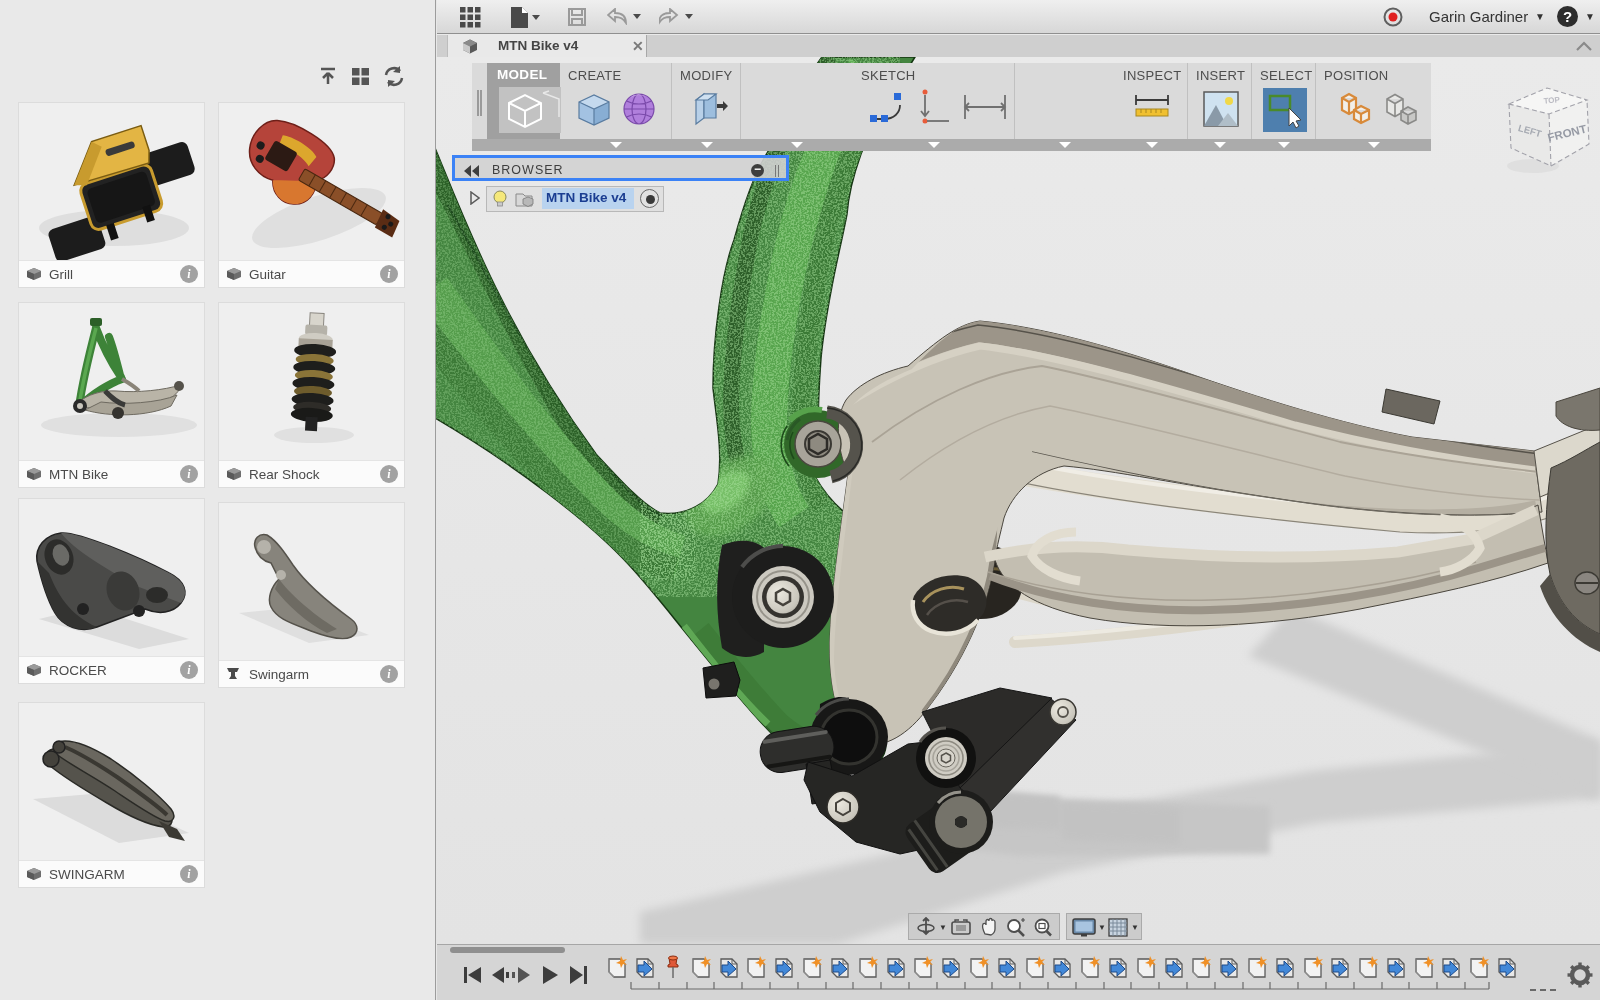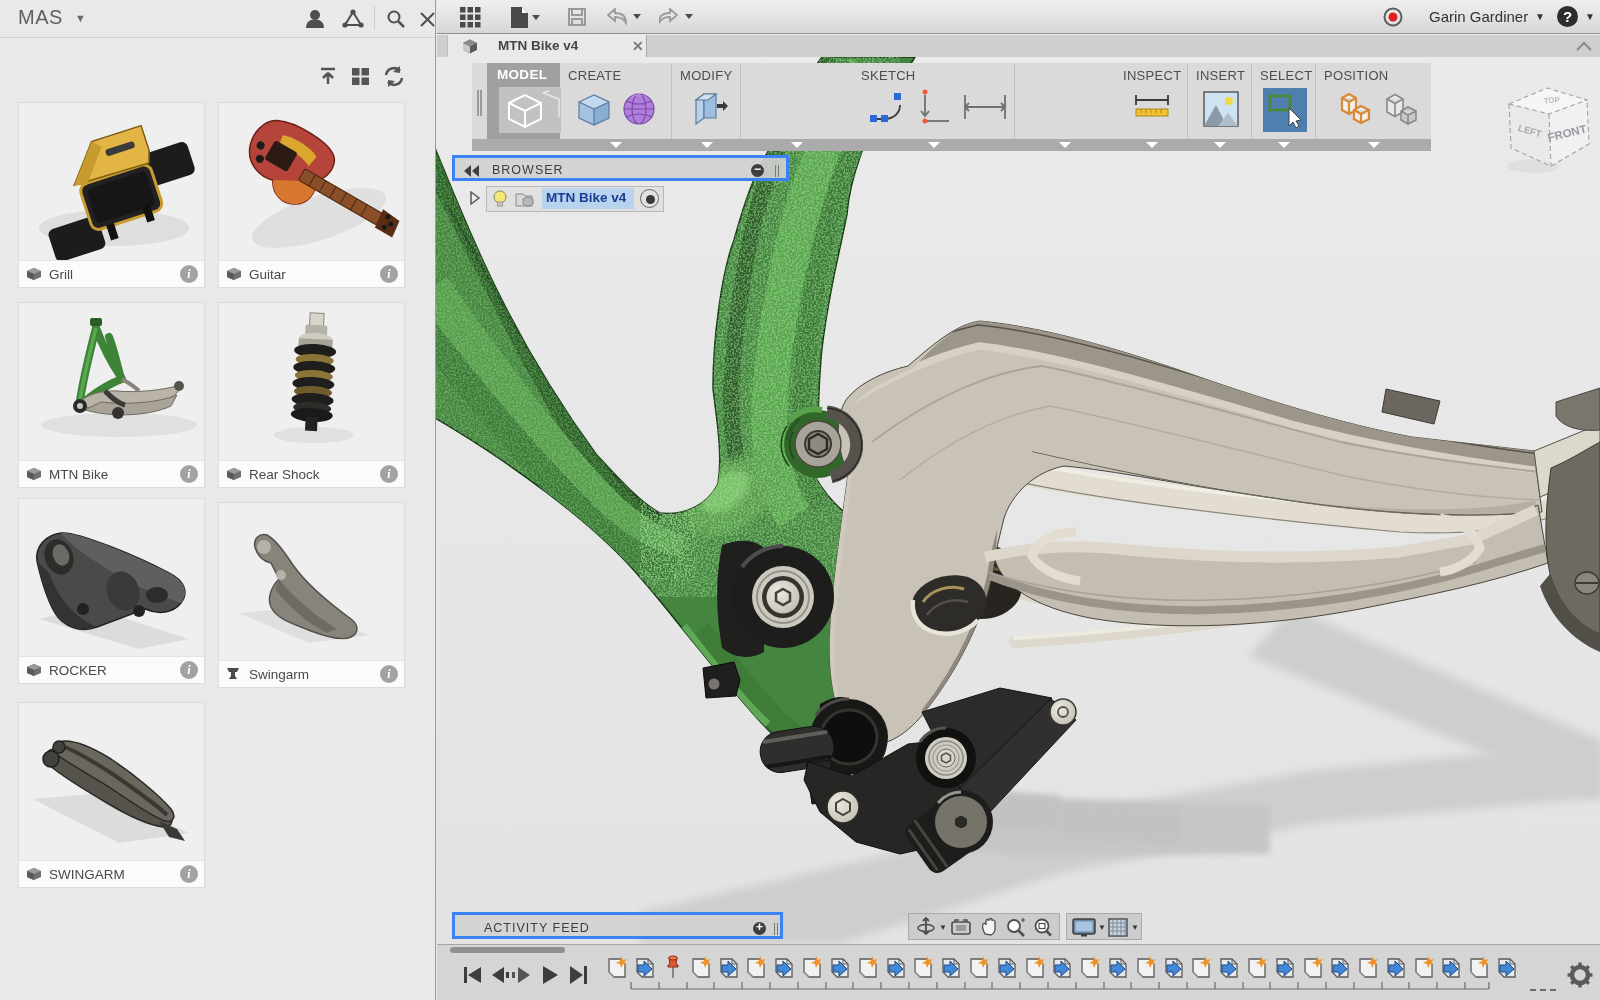--- a/index.html
+++ b/index.html
@@ -320,41 +320,20 @@
       <circle cx="961" cy="822" r="26" fill="#75736a"></circle>
       <path d="M 938,803 A 30 30 0 0 1 961,792" stroke="#94928a" stroke-width="3" fill="none"></path>
       <path d="M 961,817 L 966,819.5 L 966,824.5 L 961,827 L 956,824.5 L 956,819.5 Z" fill="#262622" stroke="#222220" stroke-width="2"></path>
       <circle cx="961" cy="822" r="6" fill="#2a2a27"></circle>
       <circle cx="843" cy="807" r="16" fill="url(#hexg)" stroke="#2e2c28" stroke-width="1.5"></circle>
       <path d="M 843,799 L 850,803 L 850,811 L 843,815 L 836,811 L 836,803 Z" fill="none" stroke="#45423c" stroke-width="2"></path>
     </g>
   </svg>
 
   <div id="leftpanel" class="abs">
-    <div id="lp-head">
-      <div id="lp-title">MAS <span class="dd">▼</span></div>
-      <svg style="position:absolute;left:304px;top:8px" width="22" height="22" viewBox="0 0 22 22">
-        <circle cx="11" cy="7" r="5" fill="#4f4f4f"></circle>
-          <path d="M 2,20 C 2,13 7,11.5 11,11.5 C 15,11.5 20,13 20,20 Z" fill="#4f4f4f"></path>
-      </svg>
-      <svg style="position:absolute;left:341px;top:9px" width="24" height="20" viewBox="0 0 24 20">
-        <path d="M 12,3 L 20,16 L 4,16 Z" fill="none" stroke="#4f4f4f" stroke-width="2"></path>
-        <circle cx="12" cy="3" r="2.6" fill="#4f4f4f"></circle>
-          <circle cx="20" cy="16" r="2.6" fill="#4f4f4f"></circle>
-          <circle cx="4" cy="16" r="2.6" fill="#4f4f4f"></circle>
-      </svg>
-      <div style="position:absolute;left:374px;top:6px;width:1px;height:24px;background:#cdcdcd"></div>
-      <svg style="position:absolute;left:386px;top:9px" width="20" height="20" viewBox="0 0 20 20">
-        <circle cx="8" cy="8" r="5.5" fill="none" stroke="#4f4f4f" stroke-width="2"></circle>
-          <line x1="12.5" y1="12.5" x2="18" y2="18" stroke="#4f4f4f" stroke-width="2.5"></line>
-      </svg>
-      <svg style="position:absolute;left:420px;top:12px" width="15" height="15" viewBox="0 0 15 15">
-        <path d="M 1,1 L 14,14 M 14,1 L 1,14" stroke="#4f4f4f" stroke-width="2"></path>
-      </svg>
-    </div>
     <svg style="position:absolute;left:318px;top:66px" width="20" height="20" viewBox="0 0 20 20">
       <line x1="3" y1="3" x2="17" y2="3" stroke="#555" stroke-width="2.5"></line>
       <path d="M 10,18 L 10,7 M 10,7 L 5,12 M 10,7 L 15,12" stroke="#555" stroke-width="2.5" fill="none"></path>
     </svg>
     <svg style="position:absolute;left:351px;top:67px" width="19" height="19" viewBox="0 0 19 19">
       <rect x="1" y="1" width="7.5" height="7.5" fill="#555"></rect>
         <rect x="10.5" y="1" width="7.5" height="7.5" fill="#555"></rect>
       <rect x="1" y="10.5" width="7.5" height="7.5" fill="#555"></rect>
         <rect x="10.5" y="10.5" width="7.5" height="7.5" fill="#555"></rect>
     </svg>
@@ -745,25 +724,20 @@
     <g fill="none" stroke="#a2a2aa" stroke-width="1.1" stroke-dasharray="5,3">
       <path d="M 14,24 L 52,8 L 92,20 L 54,34 Z"></path>
       <path d="M 14,24 L 16,68 L 56,86 L 94,64 L 92,20"></path>
       <path d="M 54,34 L 56,86"></path>
     </g>
     <text x="73" y="57" font-size="11.5" fill="#969aa4" font-weight="bold" transform="rotate(-14 73 57)" text-anchor="middle">FRONT</text>
     <text x="34" y="54" font-size="9.5" fill="#a6aab2" font-weight="bold" transform="rotate(16 34 54)" text-anchor="middle">LEFT</text>
     <text x="57" y="23" font-size="8" fill="#bcbcc4" font-weight="bold" transform="rotate(-6 57 23)" text-anchor="middle">TOP</text>
   </svg>
 
-  <div id="activityfeed" class="abs fpanel">
-    <div class="tt">ACTIVITY FEED</div>
-    <div class="minus-ic" style="right:14px;top:7px;">+</div>
-    <div class="grip2" style="right:2px;top:8px;"></div>
-  </div>
   <div class="abs" style="left:908px;top:913px;width:152px;height:27px;background:rgba(202,202,202,0.92);border:1px solid #aaa;">
     <svg style="position:absolute;left:6px;top:3px" width="22" height="20" viewBox="0 0 22 20">
       <path d="M 11,1 L 11,17 M 8,4 L 11,1 L 14,4 M 8,14 L 11,17 L 14,14" stroke="#4e4e4e" stroke-width="1.8" fill="none"></path>
       <ellipse cx="11" cy="11" rx="8" ry="3.5" fill="none" stroke="#4e4e4e" stroke-width="1.5"></ellipse>
     </svg>
     <div style="position:absolute;left:30px;top:9px;font-size:8px;color:#333">▼</div>
     <svg style="position:absolute;left:42px;top:5px" width="20" height="16" viewBox="0 0 20 16">
       <rect x="1" y="3" width="18" height="12" rx="2" fill="none" stroke="#4e4e4e" stroke-width="1.6"></rect>
       <rect x="5" y="6" width="10" height="6" fill="#9a9a9a"></rect>
       <path d="M 4,3 L 4,1 L 8,1 M 12,1 L 16,1 L 16,3" stroke="#4e4e4e" stroke-width="1.4" fill="none"></path>

